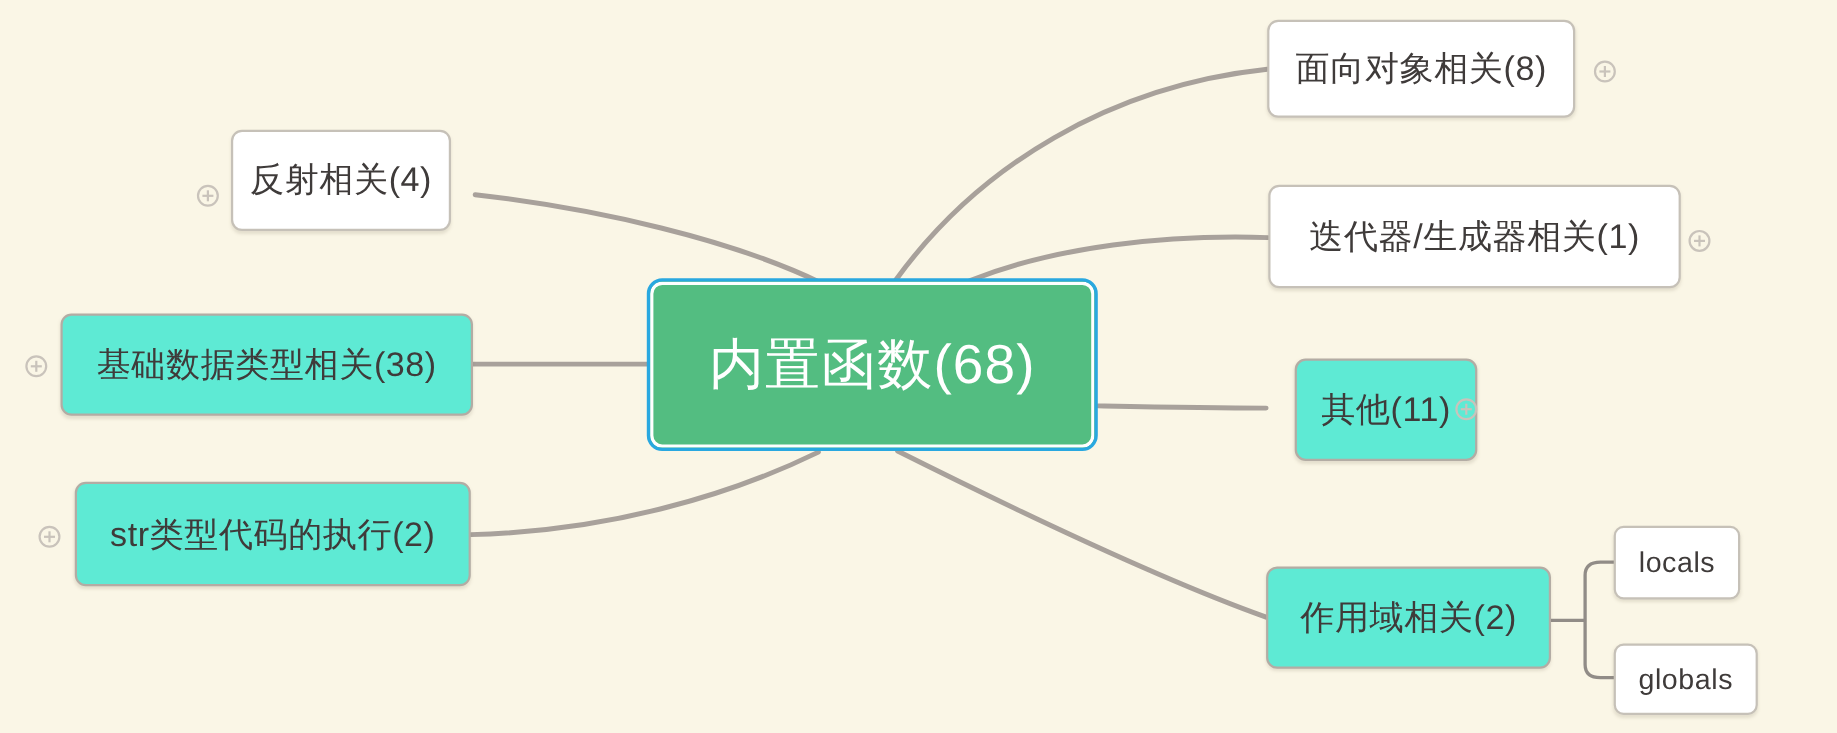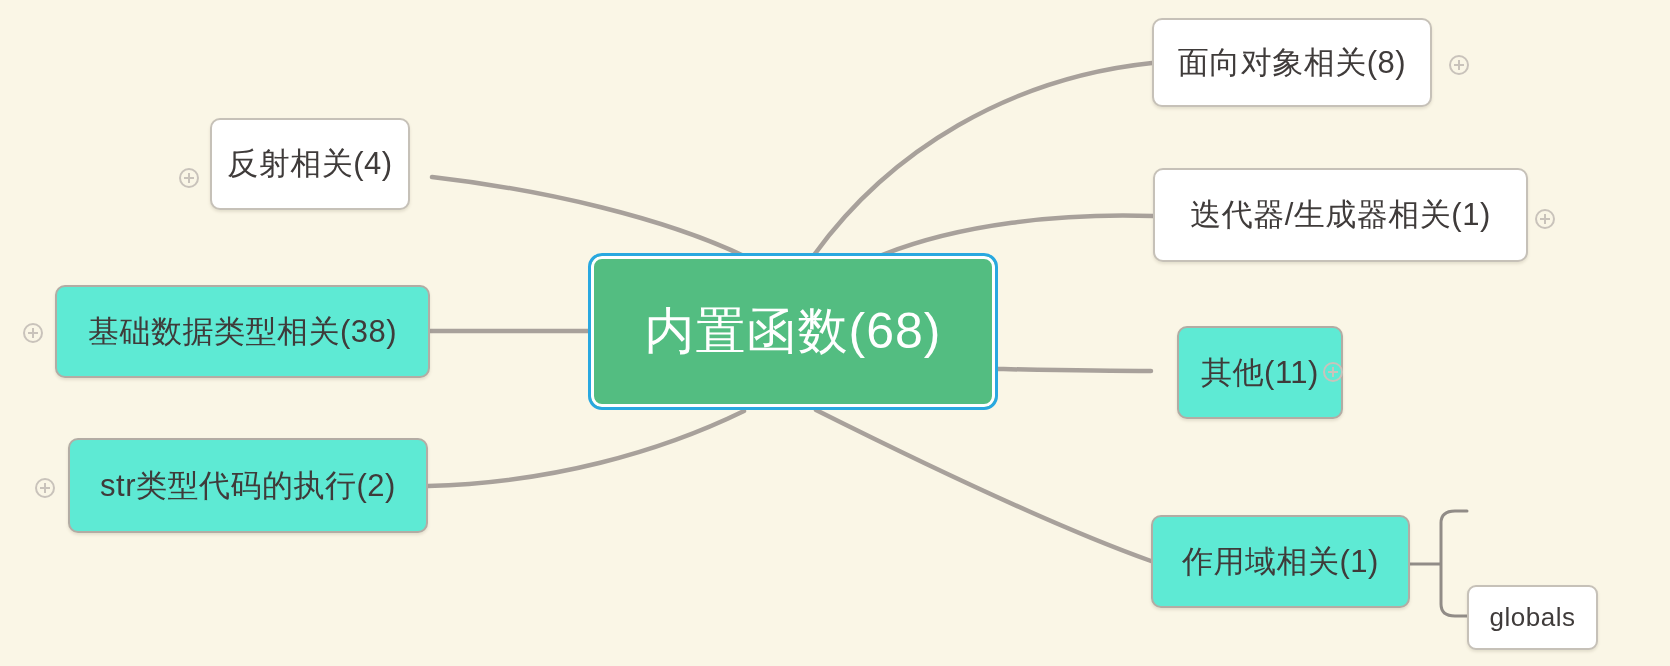--- a/index.html
+++ b/index.html
@@ -121,18 +121,19 @@
 
   <div class="node node--white" style="left:1152px; top:18px; width:280px; height:89px;">面向对象相关(8)</div>
   <span class="expander" style="left:1449px; top:55px;"></span>
 
   <div class="node node--white" style="left:1153px; top:168px; width:375px; height:94px;">迭代器/生成器相关(1)</div>
   <span class="expander" style="left:1535px; top:209px;"></span>
 
   <div class="node node--pink" style="left:1151px; top:326px; width:166px; height:93px;margin-left:26px;">其他(11)</div>
   <span class="expander" style="left:1323px; top:362px;"></span>
 
-  <div class="node node--pink" style="left:1151px; top:515px; width:259px; height:93px;">作用域相关(1)</div>
+  <div class="node node--pink" style="left:1151px; top:515px; width:259px; height:93px;">作用域相关(2)</div>
 
+  <div class="node node--white node--leaf" style="left:1467px; top:478px; width:115px; height:67px;">locals</div>
 
   <div class="node node--white node--leaf" style="left:1467px; top:585px; width:131px; height:65px;">globals</div>
 
 </div>
 
 </body></html>

